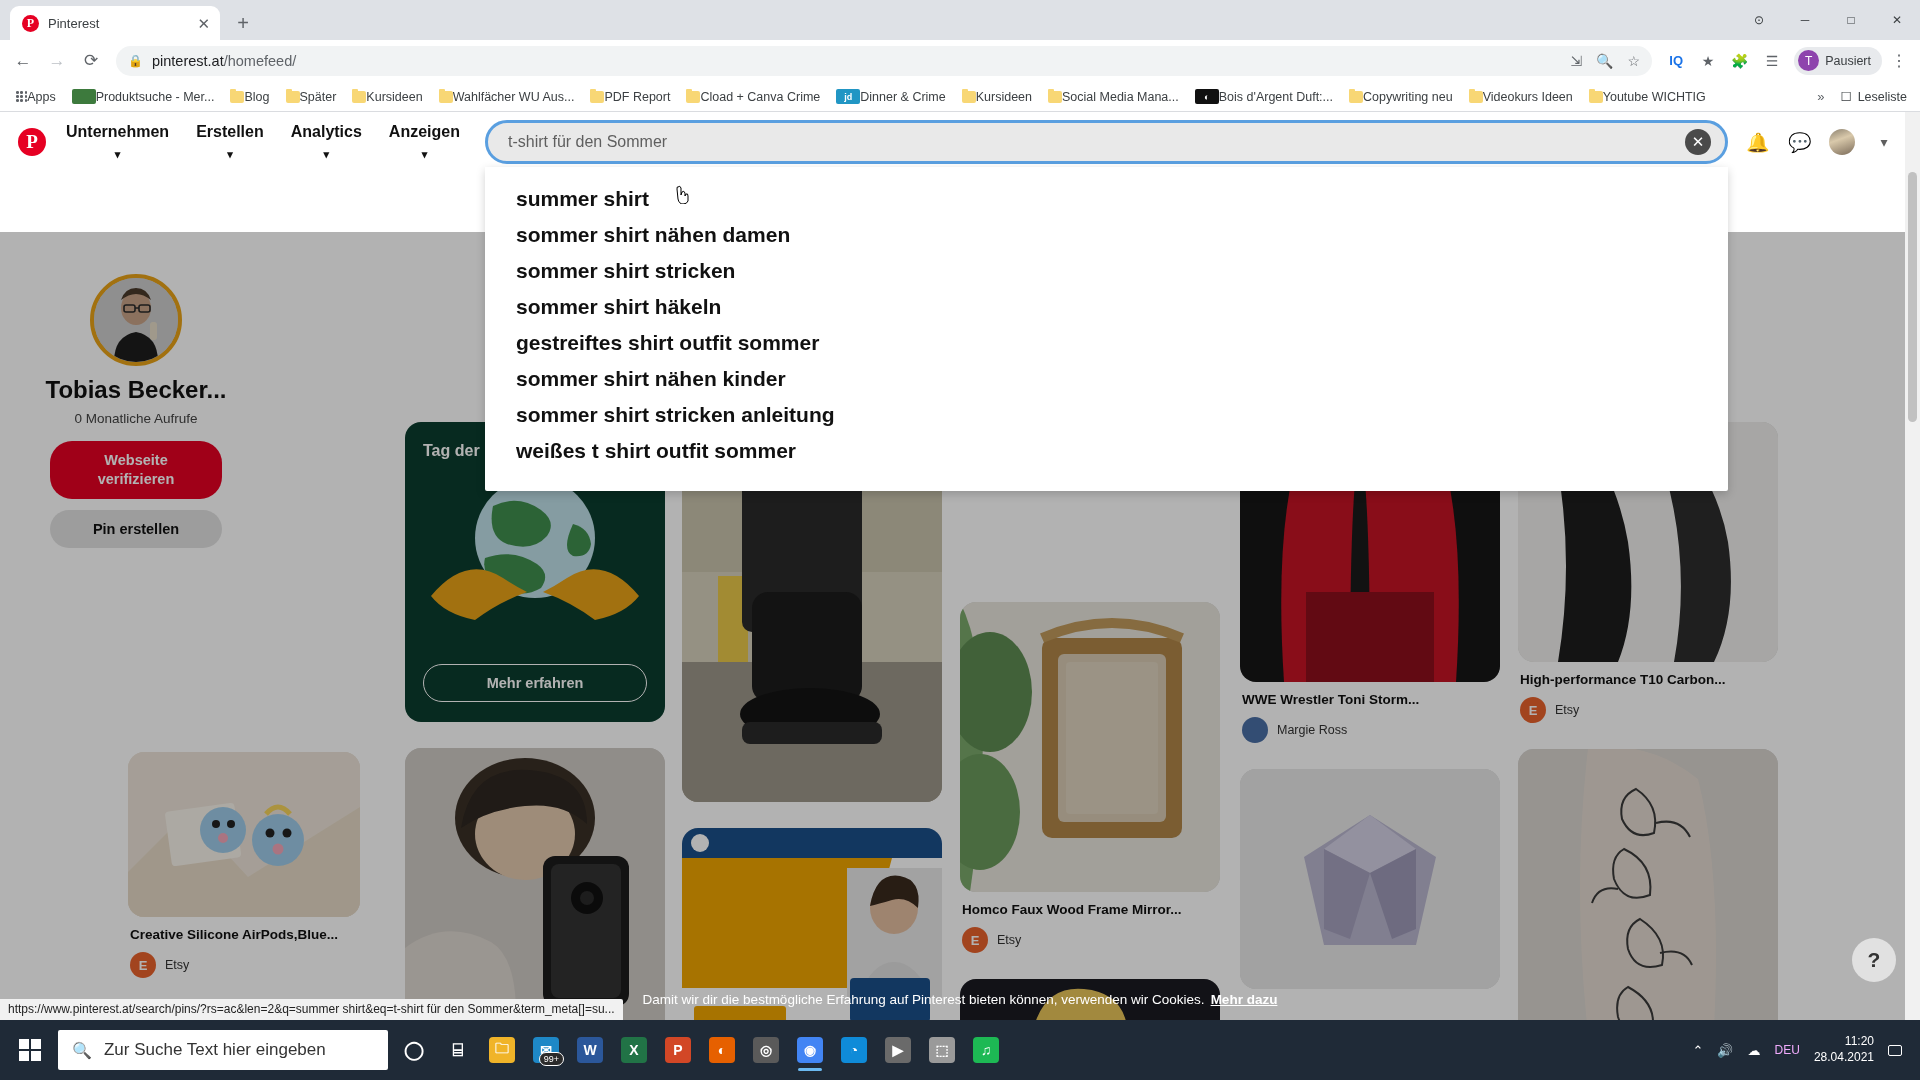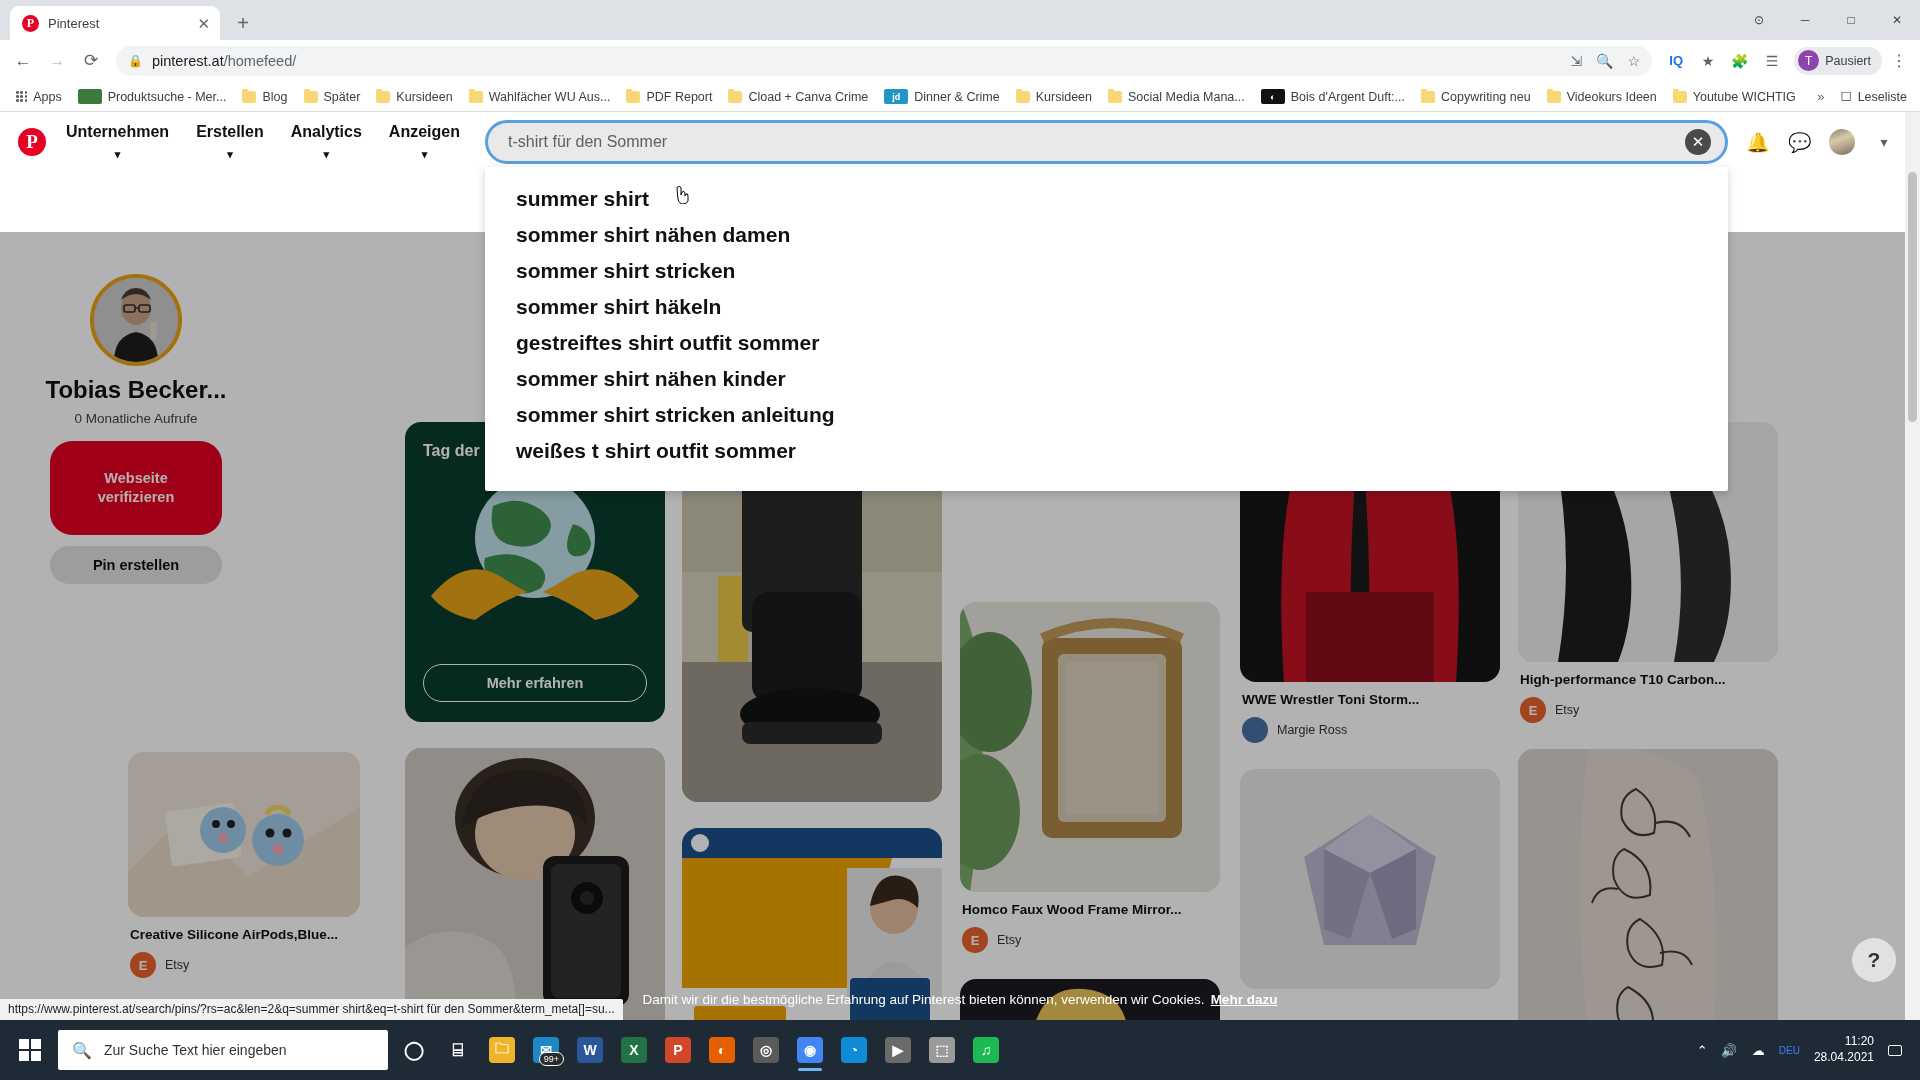--- a/index.html
+++ b/index.html
@@ -78,21 +78,21 @@
   }
   .profile-lbl { font-size: 12.5px; color: #3c4043; }
   .kebab { width: 26px; height: 28px; display:flex; align-items:center; justify-content:center;
            color: #5f6368; font-size: 16px; }
 
   
   .bookmarks {
     height: 30px; background: #fff; display: flex; align-items: center;
     padding: 0 9px; gap: 2px; border-bottom: 1px solid #dadce0; position: relative;
   }
-  .bm { display: flex; align-items: center; gap: 6px; padding: 3px 7px; border-radius: 4px;
+  .bm { display: flex; align-items: center; padding: 3px 7px; border-radius: 4px;
         font-size: 12.5px; color: #3c4043; white-space: nowrap; }
   .bm-folder { width: 14px; height: 12px; background: #f8d775; border-radius: 1px 2px 2px 2px; position: relative; flex-shrink:0;}
   .bm-folder::before { content:""; position:absolute; top:-2px; left:0; width:6px; height:3px;
                        background:#f8d775; border-radius: 1px 1px 0 0; }
   .bm-apps { display: grid; grid-template-columns: repeat(3,2.6px); gap: 1.7px; flex-shrink:0;}
   .bm-apps i { width: 2.6px; height: 2.6px; background: #5f6368; border-radius: 50%; display:block;}
   .bm-img { width: 24px; height: 15px; border-radius: 2px; flex-shrink:0;
             display:flex; align-items:center; justify-content:center; font-size:9px; color:#fff; font-weight:bold;}
   .bm-overflow { margin-left: auto; display:flex; align-items:center; gap:10px; }
   .bm-chev { font-size: 13px; color: #5f6368; padding: 0 6px; }
@@ -160,21 +160,21 @@
                text-align:center; font-size: 14.5px; font-weight: bold; }
 
   
   .sidepanel { position: absolute; left: 0; top: 60px; width: 272px; bottom: 0;
                display: flex; flex-direction: column; align-items: center; padding-top: 42px; }
   .side-av { width: 92px; height: 92px; border-radius: 50%; border: 4px solid #e8a317;
              overflow: hidden; background: #cfcfcf; position: relative; }
   .side-name { font-size: 24px; font-weight: bold; color: #111; margin-top: 10px; }
   .side-sub { font-size: 13.5px; color: #444; margin-top: 7px; }
   .side-btn1 { background:#e60023; color:#fff; font-weight:bold; font-size:14.5px;
-               border-radius: 22px; padding: 28px 0; width: 172px; text-align:center;
+               border-radius: 22px; padding: 10px 0; width: 172px; text-align:center;
                margin-top: 15px; line-height: 1.3;}
   .side-btn2 { background:#e1e1e1; color:#111; font-weight:bold; font-size:14.5px;
                border-radius: 22px; padding: 11px 0; width: 172px; text-align:center; margin-top: 11px;}
 
   
   .dim-overlay { position: absolute; left:0; right:0; top:60px; bottom:0; background: rgba(0,0,0,.30); z-index: 30;}
 
   
   .fab { position: absolute; right: 24px; bottom: 38px; width: 44px; height: 44px;
          border-radius: 50%; background: #e1e1e1; display:flex; align-items:center;
@@ -199,30 +199,30 @@
 
   
   .taskbar { position: absolute; left:0; right:0; bottom:0; height: 60px; background: #1f2a37;
              display:flex; align-items:center; padding: 0 6px; gap: 4px; }
   .tb-start { width: 48px; height: 48px; display:flex; align-items:center; justify-content:center;}
   .winlogo { display:grid; grid-template-columns: repeat(2, 10px); grid-template-rows: repeat(2,10px); gap:2.5px;}
   .winlogo i { background:#fff; display:block; }
   .tb-search { width: 330px; height: 40px; background: #fff; border-radius: 2px;
                display:flex; align-items:center; gap: 12px; padding: 0 14px; }
   .tb-search .mag { font-size: 16px; color: #333; }
-  .tb-search .ph { font-size: 14px; color: #333; }
+  .tb-search .ph { font-size: 17px; color: #333; }
   .tb-item { width: 44px; height: 48px; display:flex; align-items:center; justify-content:center; position:relative;}
   .tb-app { width: 26px; height: 26px; border-radius: 4px; display:flex; align-items:center;
             justify-content:center; font-size: 14px; font-weight:bold; color:#fff;}
   .badge { position:absolute; bottom: 8px; right: 4px; background:#2b2b2b; color:#fff;
            font-size: 9px; border-radius: 9px; padding: 1px 4px; border: 1px solid #fff;}
   .tray { margin-left: auto; display:flex; align-items:center; gap: 14px; padding-right: 12px; color:#fff;}
   .tray-ic { font-size: 13px; color:#fff; }
   .clock { text-align: right; line-height: 1.3; font-size: 12px; color:#fff; }
-  .lang { font-size: 10px; color: #3b82f6; }
+  .lang { font-size: 12px; color: #f0abfc; }
   .notifc { width: 14px; height: 11px; border: 1.5px solid #fff; border-radius: 2px;}
   .underline-active { position:absolute; bottom: 3px; left: 10px; right: 10px; height: 3px;
                       background: #6bb9f0; border-radius: 2px;}
 </style>
 </head>
 <body>
 
 <div class="chrome">
 
   <div class="tabstrip">

